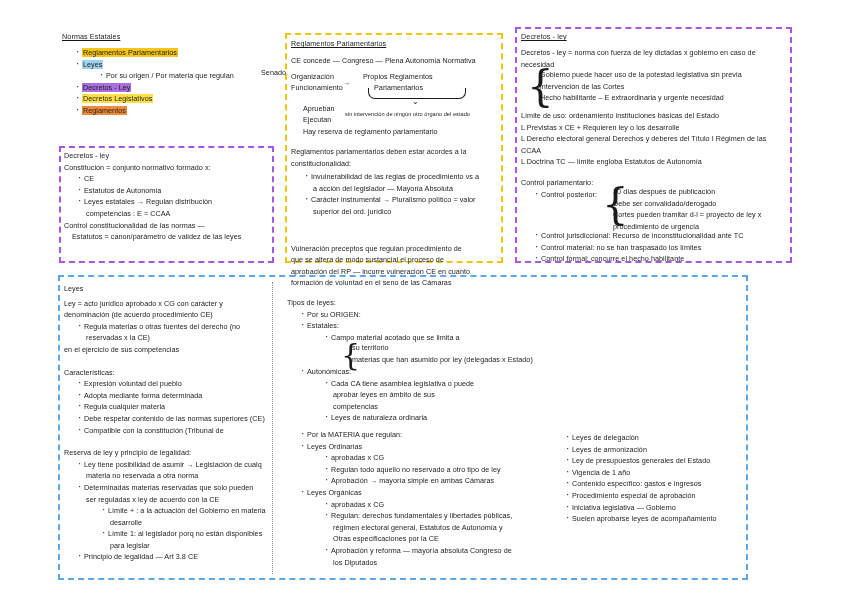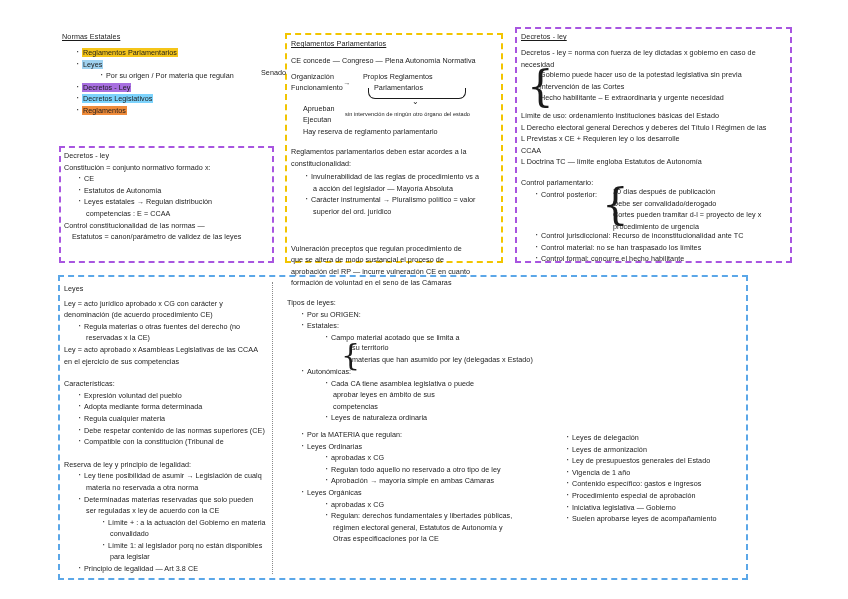--- a/index.html
+++ b/index.html
@@ -31,21 +31,21 @@
   li:before{content:"\00B7";position:absolute;left:2px;top:-1px;font-size:10px;line-height:inherit;}
   .ind1{margin-left:12px;}
   .ind2{margin-left:12px;}
   .ind3{margin-left:36px;}
 
   
   .hl{padding:0 1px;}
   .hl-yellow{background:#f5c518;}
   .hl-blue{background:#9fd2f0;}
   .hl-violet{background:#a86fe0;}
-  .hl-pink{background:#7dd3fc;}
+  .hl-pink{background:#fde047;}
   .hl-orange{background:#ef8b3a;}
 
   
   .brace{position:absolute;font-size:30px;line-height:1;font-family:"DejaVu Serif",serif;font-weight:300;color:#1b1b1b;}
   .brace.tall{font-size:42px;}
   .underbrace{position:absolute;font-size:18px;line-height:1;color:#1b1b1b;}
 
   
   .vdiv{position:absolute;border-left:1px dotted #8a8a8a;}
 </style>
@@ -130,22 +130,22 @@
 
   <div class="brace tall" style="left:527px;top:66px;">{</div>
   <div class="t" style="left:540px;top:69px;width:250px;">
     <div class="p">Gobierno puede hacer uso de la potestad legislativa sin previa</div>
     <div class="p">intervención de las Cortes</div>
     <div class="p">Hecho habilitante – E extraordinaria y urgente necesidad</div>
   </div>
 
   <div class="t" style="left:521px;top:110px;width:272px;">
     <div class="p">Límite de uso: ordenamiento instituciones básicas del Estado</div>
+    <div class="p">L Previstas x CE + Requieren ley o los desarrolle</div>
     <div class="p">L Derecho electoral general  Derechos y deberes del Título I  Régimen de las</div>
-    <div class="p">L Previstas x CE + Requieren ley o los desarrolle</div>
     <div class="p">CCAA</div>
     <div class="p">L Doctrina TC — límite engloba Estatutos de Autonomía</div>
   </div>
 
   <div class="t" style="left:521px;top:177px;width:272px;">
     <div class="p">Control parlamentario:</div>
     <ul class="p">
       <li class="ind1"><span>Control posterior:</span></li>
     </ul>
   </div>
@@ -168,21 +168,20 @@
   <div class="t" style="left:64px;top:283px;width:202px;">
     <div class="p">Leyes</div>
     <div class="p" style="margin-top:3px;">Ley = acto jurídico aprobado x CG con carácter y</div>
     <div class="p">denominación (de acuerdo procedimiento CE)</div>
     <ul class="p">
       <li class="ind1">
         <span>Regula materias o otras fuentes del derecho (no</span>
         <div style="padding-left:2px;">reservadas x la CE)</div>
       </li>
     </ul>
-    <div class="p">Ley = acto aprobado x Asambleas Legislativas de las CCAA</div>
     <div class="p">en el ejercicio de sus competencias</div>
 
     <div class="p" style="margin-top:11px;">Características:</div>
     <ul class="p">
       <li class="ind1">Expresión voluntad del pueblo</li>
       <li class="ind1">Adopta mediante forma determinada</li>
       <li class="ind1">Regula cualquier materia</li>
       <li class="ind1">Debe respetar contenido de las normas superiores (CE)</li>
       <li class="ind1">
         <span>Compatible con la constitución (Tribunal de</span>
@@ -194,21 +193,21 @@
       <li class="ind1">
         <span>Ley tiene posibilidad de asumir → Legislación de cualq</span>
         <div style="padding-left:2px;">materia no reservada a otra norma</div>
       </li>
       <li class="ind1">
         <span>Determinadas materias reservadas que solo pueden</span>
         <div style="padding-left:2px;">ser reguladas x ley de acuerdo con la CE</div>
       </li>
       <li class="ind3">
         <span>Límite + : a la actuación del Gobierno en materia</span>
-        <div style="padding-left:2px;">convalidado</div>
+        <div style="padding-left:2px;">desarrolle</div>
       </li>
       <li class="ind3">
         <span>Límite 1: al legislador porq no están disponibles</span>
         <div style="padding-left:2px;">para legislar</div>
       </li>
       <li class="ind1">Principio de legalidad — Art 3.8 CE</li>
     </ul>
   </div>
 
   <div class="t" style="left:287px;top:297px;width:265px;">
@@ -241,20 +240,24 @@
     <li class="ind3">aprobadas x CG</li>
     <li class="ind3">Regulan todo aquello no reservado a otro tipo de ley</li>
     <li class="ind3">Aprobación → mayoría simple en ambas Cámaras</li>
     <li class="ind2">Leyes Orgánicas</li>
     <li class="ind3">aprobadas x CG</li>
     <li class="ind3">
       <span>Regulan: derechos fundamentales y libertades públicas,</span>
       <div style="padding-left:2px;">régimen electoral general, Estatutos de Autonomía y</div>
       <div style="padding-left:2px;">Otras especificaciones por la CE</div>
     </li>
+    <li class="ind3">
+      <span>Aprobación y reforma — mayoría absoluta Congreso de</span>
+      <div style="padding-left:2px;">los Diputados</div>
+    </li>
   </ul>
 
   <ul class="t p" style="left:552px;top:432px;width:195px;">
     <li class="ind1">Leyes de delegación</li>
     <li class="ind1">Leyes de armonización</li>
     <li class="ind1">Ley de presupuestos generales del Estado</li>
     <li class="ind2">Vigencia de 1 año</li>
     <li class="ind2">Contenido específico: gastos e ingresos</li>
     <li class="ind2">Procedimiento especial de aprobación</li>
     <li class="ind2">Iniciativa legislativa — Gobierno</li>

